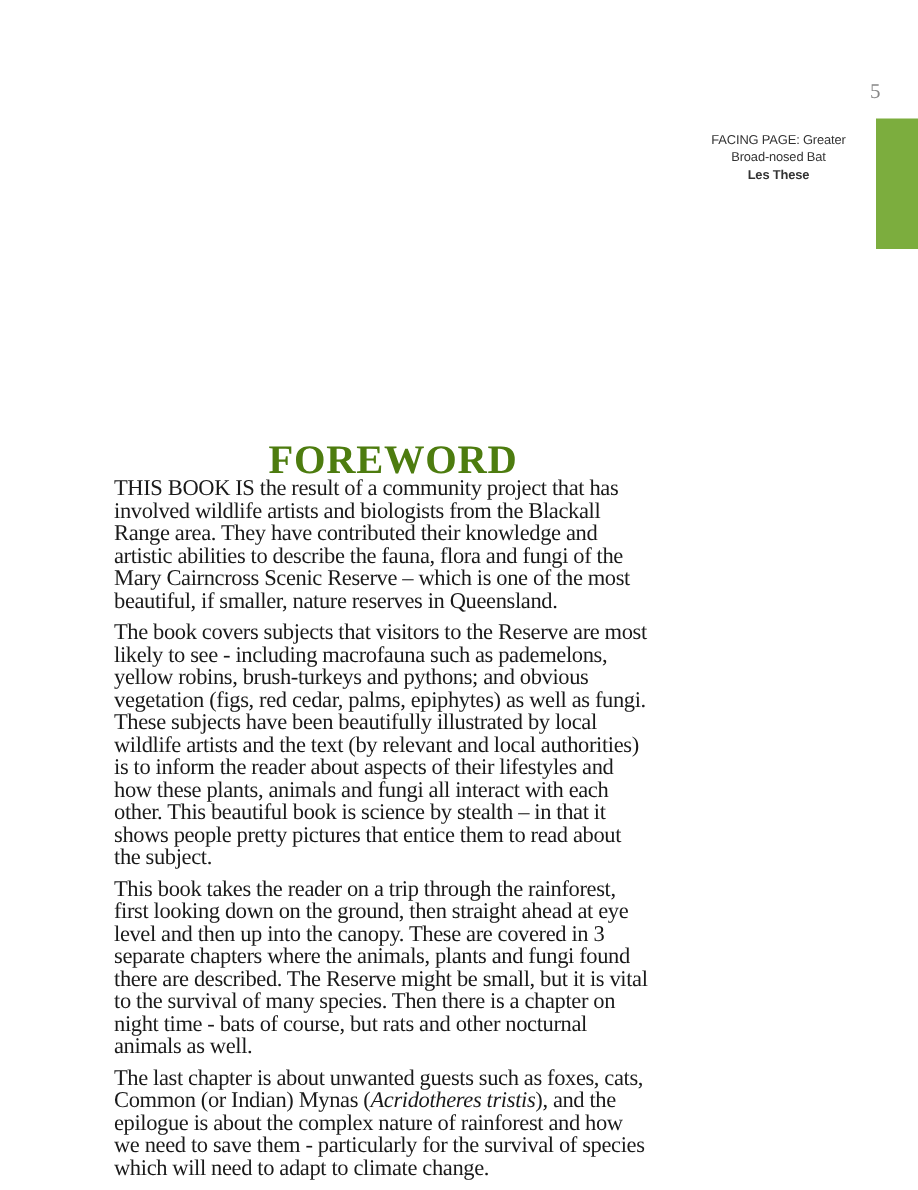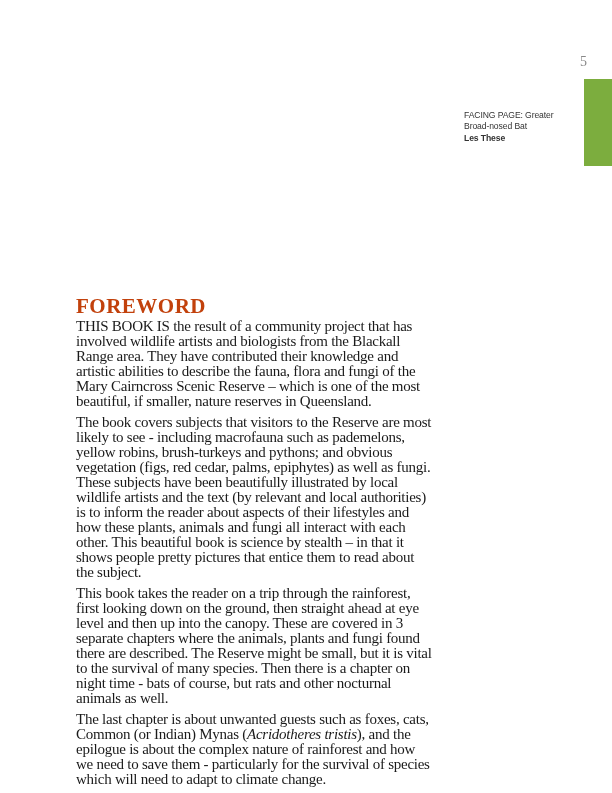--- a/index.html
+++ b/index.html
@@ -29,51 +29,51 @@
       left: 584px;
       width: 28px;
       height: 87px;
       background: #7cad3e;
     }
     .caption {
       position: absolute;
       top: 88px;
       right: 38px;
       width: 110px;
-      text-align: left;
+      text-align: center;
       font-family: "Liberation Sans", sans-serif;
       font-size: 8.6px;
       line-height: 11.3px;
       color: #333333;
       letter-spacing: -0.1px;
-      margin-top: 22px;
     }
     .caption .artist {
       font-weight: bold;
       display: block;
     }
     .caption .desc {
       margin-top: 10px;
       display: block;
     }
     .foreword {
       position: absolute;
       top: 294px;
       left: 76px;
       width: 372px;
       font-family: "Liberation Serif", serif;
       color: #1a1a1a;
     }
     .foreword h1 {
       margin: 0 0 1px 0;
-      font-size: 21px;
+      font-size: 27px;
       line-height: 24px;
       font-weight: bold;
-      color: #c2410c;
+      color: #4d7c0f;
       letter-spacing: 0.5px;
+      text-align: center;
     }
     .foreword p {
       margin: 0 16px 6px 0;
       font-size: 15px;
       line-height: 15px;
       letter-spacing: -0.25px;
     }
     .foreword .signature {
       font-weight: bold;
       margin-top: 0;

